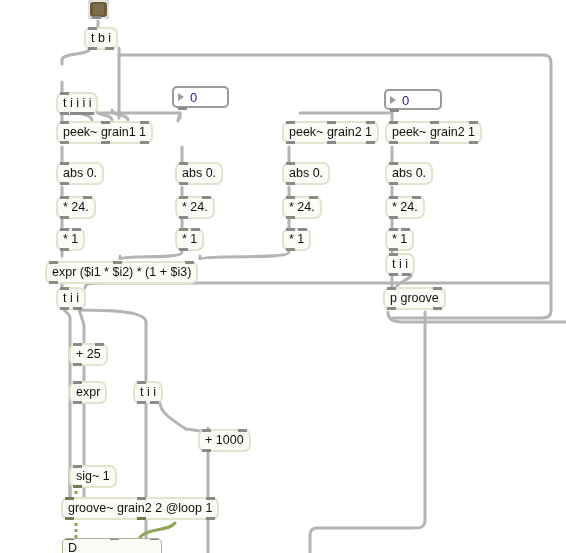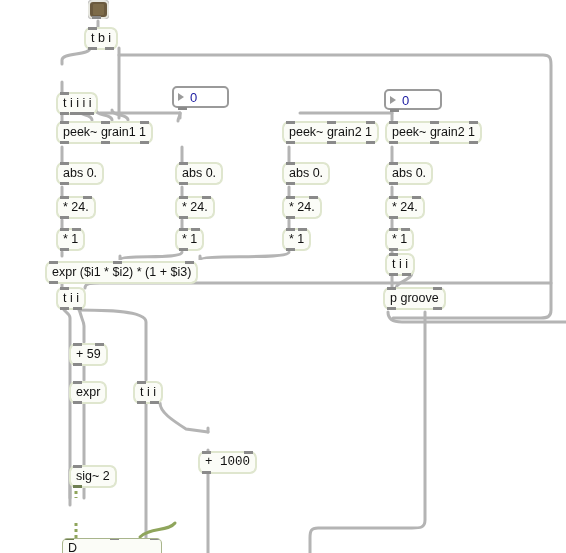--- a/index.html
+++ b/index.html
@@ -350,50 +350,59 @@
     <span class="nub in" style="left:2px;"></span>
     <span class="nub in" style="right:2px;"></span>
     <span class="txt">p groove</span>
     <span class="nub out" style="left:2px;"></span>
     <span class="nub out" style="right:2px;"></span>
   </div>
 
   <div class="obj" style="left:70px;top:344px;">
     <span class="nub in" style="left:2px;"></span>
     <span class="nub in" style="right:2px;"></span>
-    <span class="txt">+ 59</span>
+    <span class="txt">+ 25</span>
     <span class="nub out" style="left:2px;"></span>
   </div>
 
   <div class="obj" style="left:70px;top:382px;">
     <span class="nub in" style="left:2px;"></span>
     <span class="txt">expr</span>
     <span class="nub out" style="left:2px;"></span>
   </div>
 
   <div class="obj" style="left:134px;top:382px;">
     <span class="nub in" style="left:2px;"></span>
     <span class="txt">t i i</span>
     <span class="nub out" style="left:2px;"></span>
     <span class="nub out" style="right:2px;"></span>
   </div>
 
-  <div class="obj" style="left:199px;top:452px;font-family:Liberation Mono, monospace;">
+  <div class="obj" style="left:199px;top:430px;">
     <span class="nub in" style="left:2px;"></span>
     <span class="nub in" style="right:2px;"></span>
     <span class="txt">+ 1000</span>
     <span class="nub out" style="left:2px;"></span>
   </div>
 
   <div class="obj" style="left:70px;top:466px;">
     <span class="nub in" style="left:2px;"></span>
-    <span class="txt">sig~ 2</span>
+    <span class="txt">sig~ 1</span>
     <span class="nub out sig" style="left:2px;"></span>
   </div>
 
+  <div class="obj" style="left:62px;top:498px;">
+    <span class="nub in sig" style="left:2px;"></span>
+    <span class="nub in" style="left:48%;"></span>
+    <span class="nub in" style="right:2px;"></span>
+    <span class="txt">groove~ grain2 2 @loop 1</span>
+    <span class="nub out sig" style="left:2px;"></span>
+    <span class="nub out sig" style="left:48%;"></span>
+    <span class="nub out" style="right:2px;"></span>
+  </div>
 
   <div class="obj clipped" style="left:62px;top:538px;width:100px;height:22px;">
     <span class="nub in sig" style="left:2px;"></span>
     <span class="nub in" style="left:48%;"></span>
     <span class="nub in" style="right:2px;"></span>
     <span class="txt">D</span>
   </div>
 
 </div>
 

